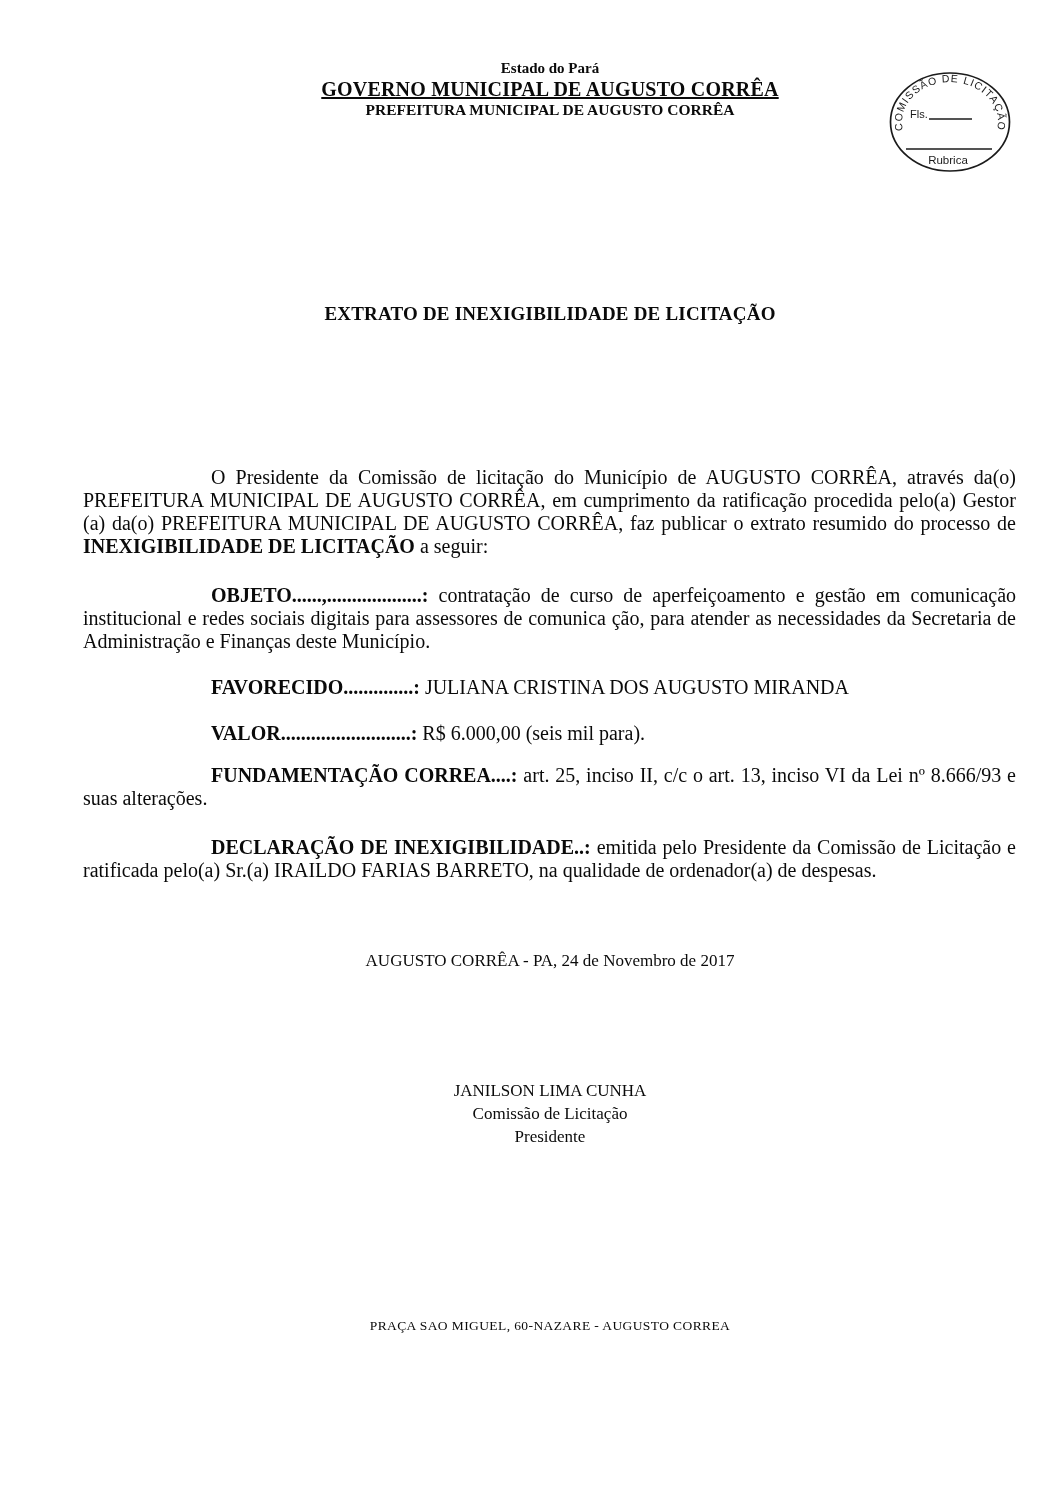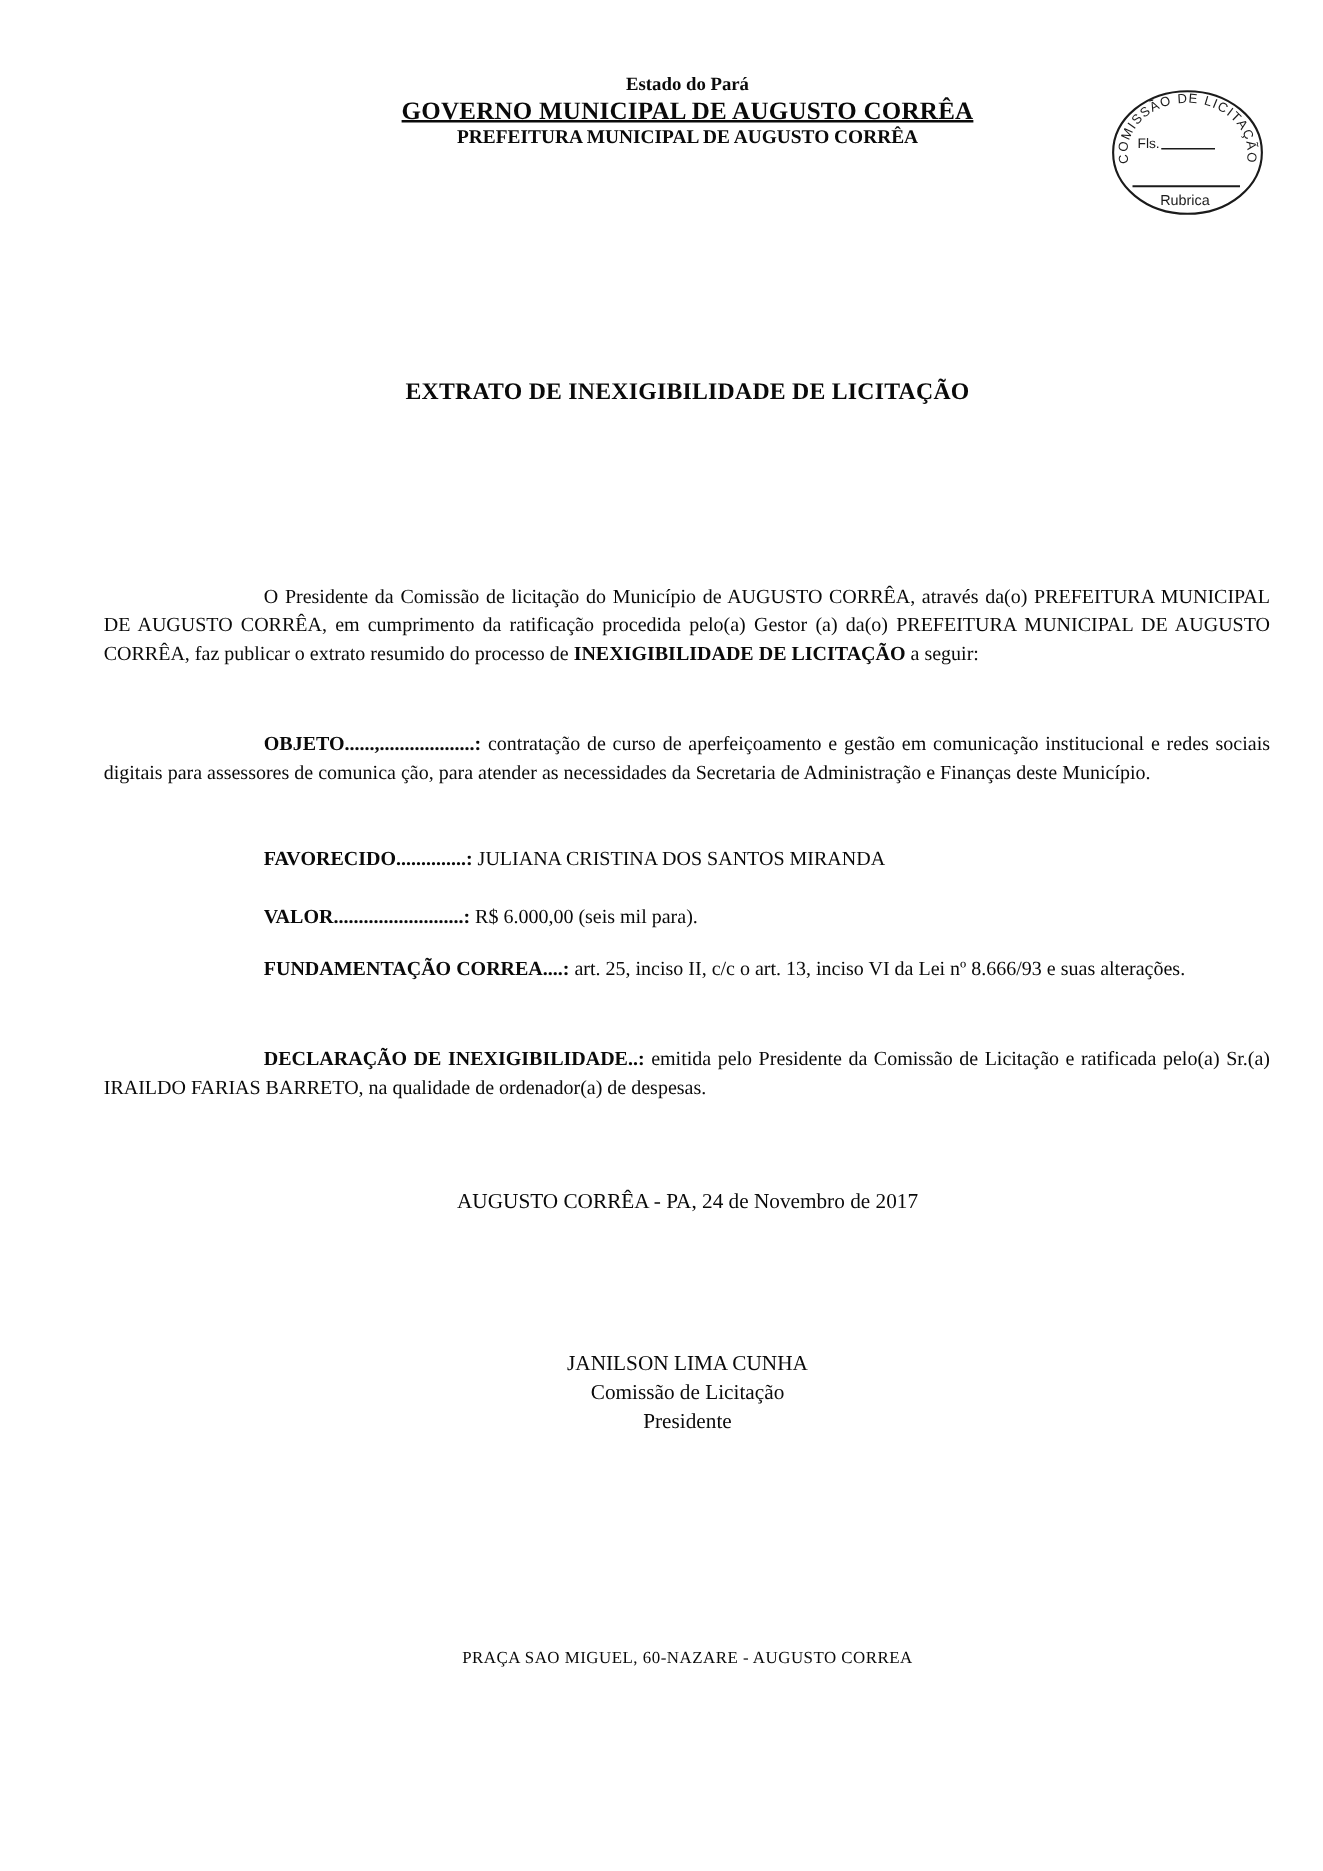--- a/index.html
+++ b/index.html
@@ -25,21 +25,21 @@
   .stamp { top: 70px; left: 866px; width: 126px; height: 106px; }
   .stamp svg { display: block; }
   .stamp text { font-family: "Liberation Sans", "DejaVu Sans", sans-serif; fill: #1b1b1b; }
 
   .title { top: 303px; font-size: 19px; font-weight: 700; letter-spacing: 0.2px; margin: 0; }
 
   .para {
     left: 62px;
     width: 933px;
     margin: 0;
-    font-size: 16px;
+    font-size: 20px;
     line-height: 23px;
     text-align: justify;
   }
   .indent { text-indent: 128px; }
   .single { text-align: left; }
   .para b, .doc-label { font-weight: 700; }
 
   .intro        { top: 466px; }
   .objeto       { top: 584px; }
   .favorecido   { top: 676px; }
@@ -75,21 +75,21 @@
       <text x="61" y="94" font-size="11.5" text-anchor="middle">Rubrica</text>
     </svg>
   </div>
 
   <h1 class="abs center title">EXTRATO DE INEXIGIBILIDADE DE LICITAÇÃO</h1>
 
   <p class="abs para indent intro"><span>O Presidente da Comissão de licitação do Município de AUGUSTO CORRÊA, através da(o) PREFEITURA MUNICIPAL DE AUGUSTO CORRÊA, em cumprimento da ratificação procedida pelo(a) Gestor (a) da(o) PREFEITURA MUNICIPAL DE AUGUSTO CORRÊA, faz publicar o extrato resumido do processo de </span><b>INEXIGIBILIDADE DE LICITAÇÃO</b><span> a seguir:</span></p>
 
   <p class="abs para indent objeto"><b class="doc-label">OBJETO......,...................:</b> <span>contratação de curso de aperfeiçoamento e gestão em comunicação institucional e redes sociais digitais para assessores de comunica ção, para atender as necessidades da Secretaria de Administração e Finanças deste Município.</span></p>
 
-  <p class="abs para indent single favorecido"><b class="doc-label">FAVORECIDO..............:</b> <span>JULIANA CRISTINA DOS SANTOS MIRANDA</span></p>
+  <p class="abs para indent single favorecido"><b class="doc-label">FAVORECIDO..............:</b> <span>JULIANA CRISTINA DOS AUGUSTO MIRANDA</span></p>
 
   <p class="abs para indent single valor"><b class="doc-label">VALOR..........................:</b> <span>R$ 6.000,00 (seis mil para).</span></p>
 
   <p class="abs para indent fundamentacao"><b class="doc-label">FUNDAMENTAÇÃO CORREA....:</b> <span>art. 25, inciso II, c/c o art. 13, inciso VI da Lei nº 8.666/93 e suas alterações.</span></p>
 
   <p class="abs para indent declaracao"><b class="doc-label">DECLARAÇÃO DE INEXIGIBILIDADE..:</b> <span>emitida pelo Presidente da Comissão de Licitação e ratificada pelo(a) Sr.(a) IRAILDO FARIAS BARRETO, na qualidade de ordenador(a) de despesas.</span></p>
 
   <p class="abs center dateline">AUGUSTO CORRÊA - PA, 24 de Novembro de 2017</p>
 
   <div class="abs center signature">

